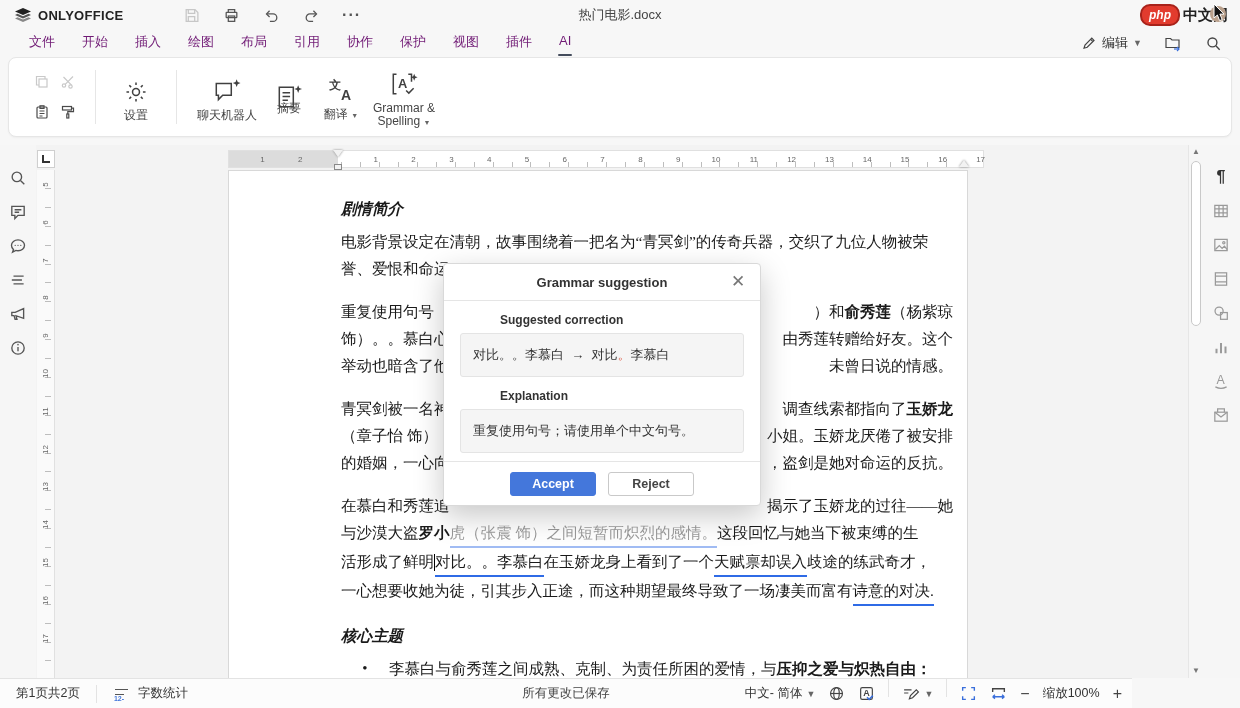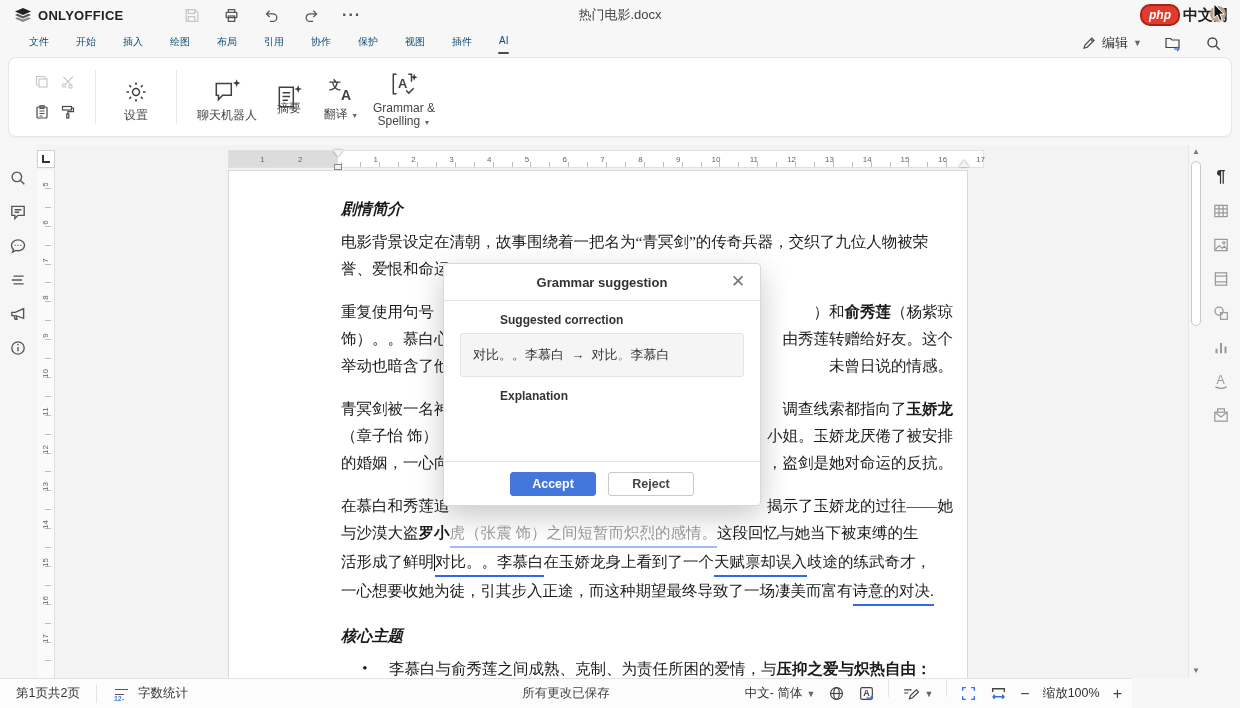--- a/index.html
+++ b/index.html
@@ -15,21 +15,21 @@
   .doc-title { position:absolute; left:0; right:0; top:0; height:30px; display:flex; align-items:center; justify-content:center; font-size:13px; color:#444; pointer-events:none; }
   .sitelogo { position:absolute; right:12px; top:4px; display:flex; align-items:center; gap:3px; }
   .php-badge { background:var(--brand-red); color:#fff; font-weight:bold; font-size:12px; font-style:italic; border-radius:10px; padding:2px 7px; border:2px solid #a8221a; }
   .cn-text { font-weight:bold; font-size:15px; color:#222; }
   .avatar-dot { position:absolute; right:14px; top:6px; width:16px; height:16px; border-radius:50%; background:#b9a08c; }
   .cursor-arrow { position:absolute; right:13px; top:4px; }
 
   
   .tabrow { position:absolute; left:0; top:30px; width:1240px; height:26px; display:flex; align-items:center; }
   .tabs { display:flex; gap:25px; padding-left:28px; }
-  .tab { font-size:10px; color:#0c4a6e; padding:3px 1px 5px; cursor:default; position:relative; white-space:nowrap; }
+  .tab { font-size:13px; color:#701a75; padding:3px 1px 5px; cursor:default; position:relative; white-space:nowrap; }
   .tab.active::after { content:""; position:absolute; left:0; right:0; bottom:0; height:2px; background:var(--tab-underline); border-radius:1px; }
   .tab-right { position:absolute; right:18px; top:30px; height:26px; display:flex; align-items:center; gap:22px; }
   .edit-mode { display:flex; align-items:center; gap:5px; font-size:13px; color:#333; }
   .chev { font-size:9px; color:#666; }
 
   
   .toolbar-card { position:absolute; left:8px; top:57px; width:1224px; height:80px; background:#fff; border:1px solid #e6e6e6; border-radius:8px; box-shadow:0 1px 2px rgba(0,0,0,.04); display:flex; align-items:center; padding:0 12px; }
   .clip-grid { display:grid; grid-template-columns:26px 26px; grid-template-rows:30px 30px; place-items:center; margin-left:8px; }
   .tdiv { width:1px; height:54px; background:#e6e6e6; margin:0 14px; }
   .tool-big { display:flex; flex-direction:column; align-items:center; justify-content:center; gap:4px; min-width:52px; padding:0 6px; }
@@ -419,20 +419,21 @@
       <div class="dlg-head">
         <span class="dlg-title">Grammar suggestion</span>
         <span class="dlg-close">✕</span>
       </div>
       <div class="dlg-body">
         <div class="dlg-label">Suggested correction</div>
         <div class="dlg-box">
           <span>对比。。李慕白</span>&nbsp;&nbsp;<span>→</span>&nbsp;&nbsp;<span>对比</span><span class="red">。</span><span>李慕白</span>
         </div>
         <div class="dlg-label">Explanation</div>
+        <div class="dlg-box">重复使用句号；请使用单个中文句号。</div>
       </div>
       <div class="dlg-foot">
         <div class="btn primary">Accept</div>
         <div class="btn ghost">Reject</div>
       </div>
     </div>
 
     <div class="vscroll">
       <span class="vs-arrow" style="top:0;">▲</span>
       <span class="vs-thumb"></span>

